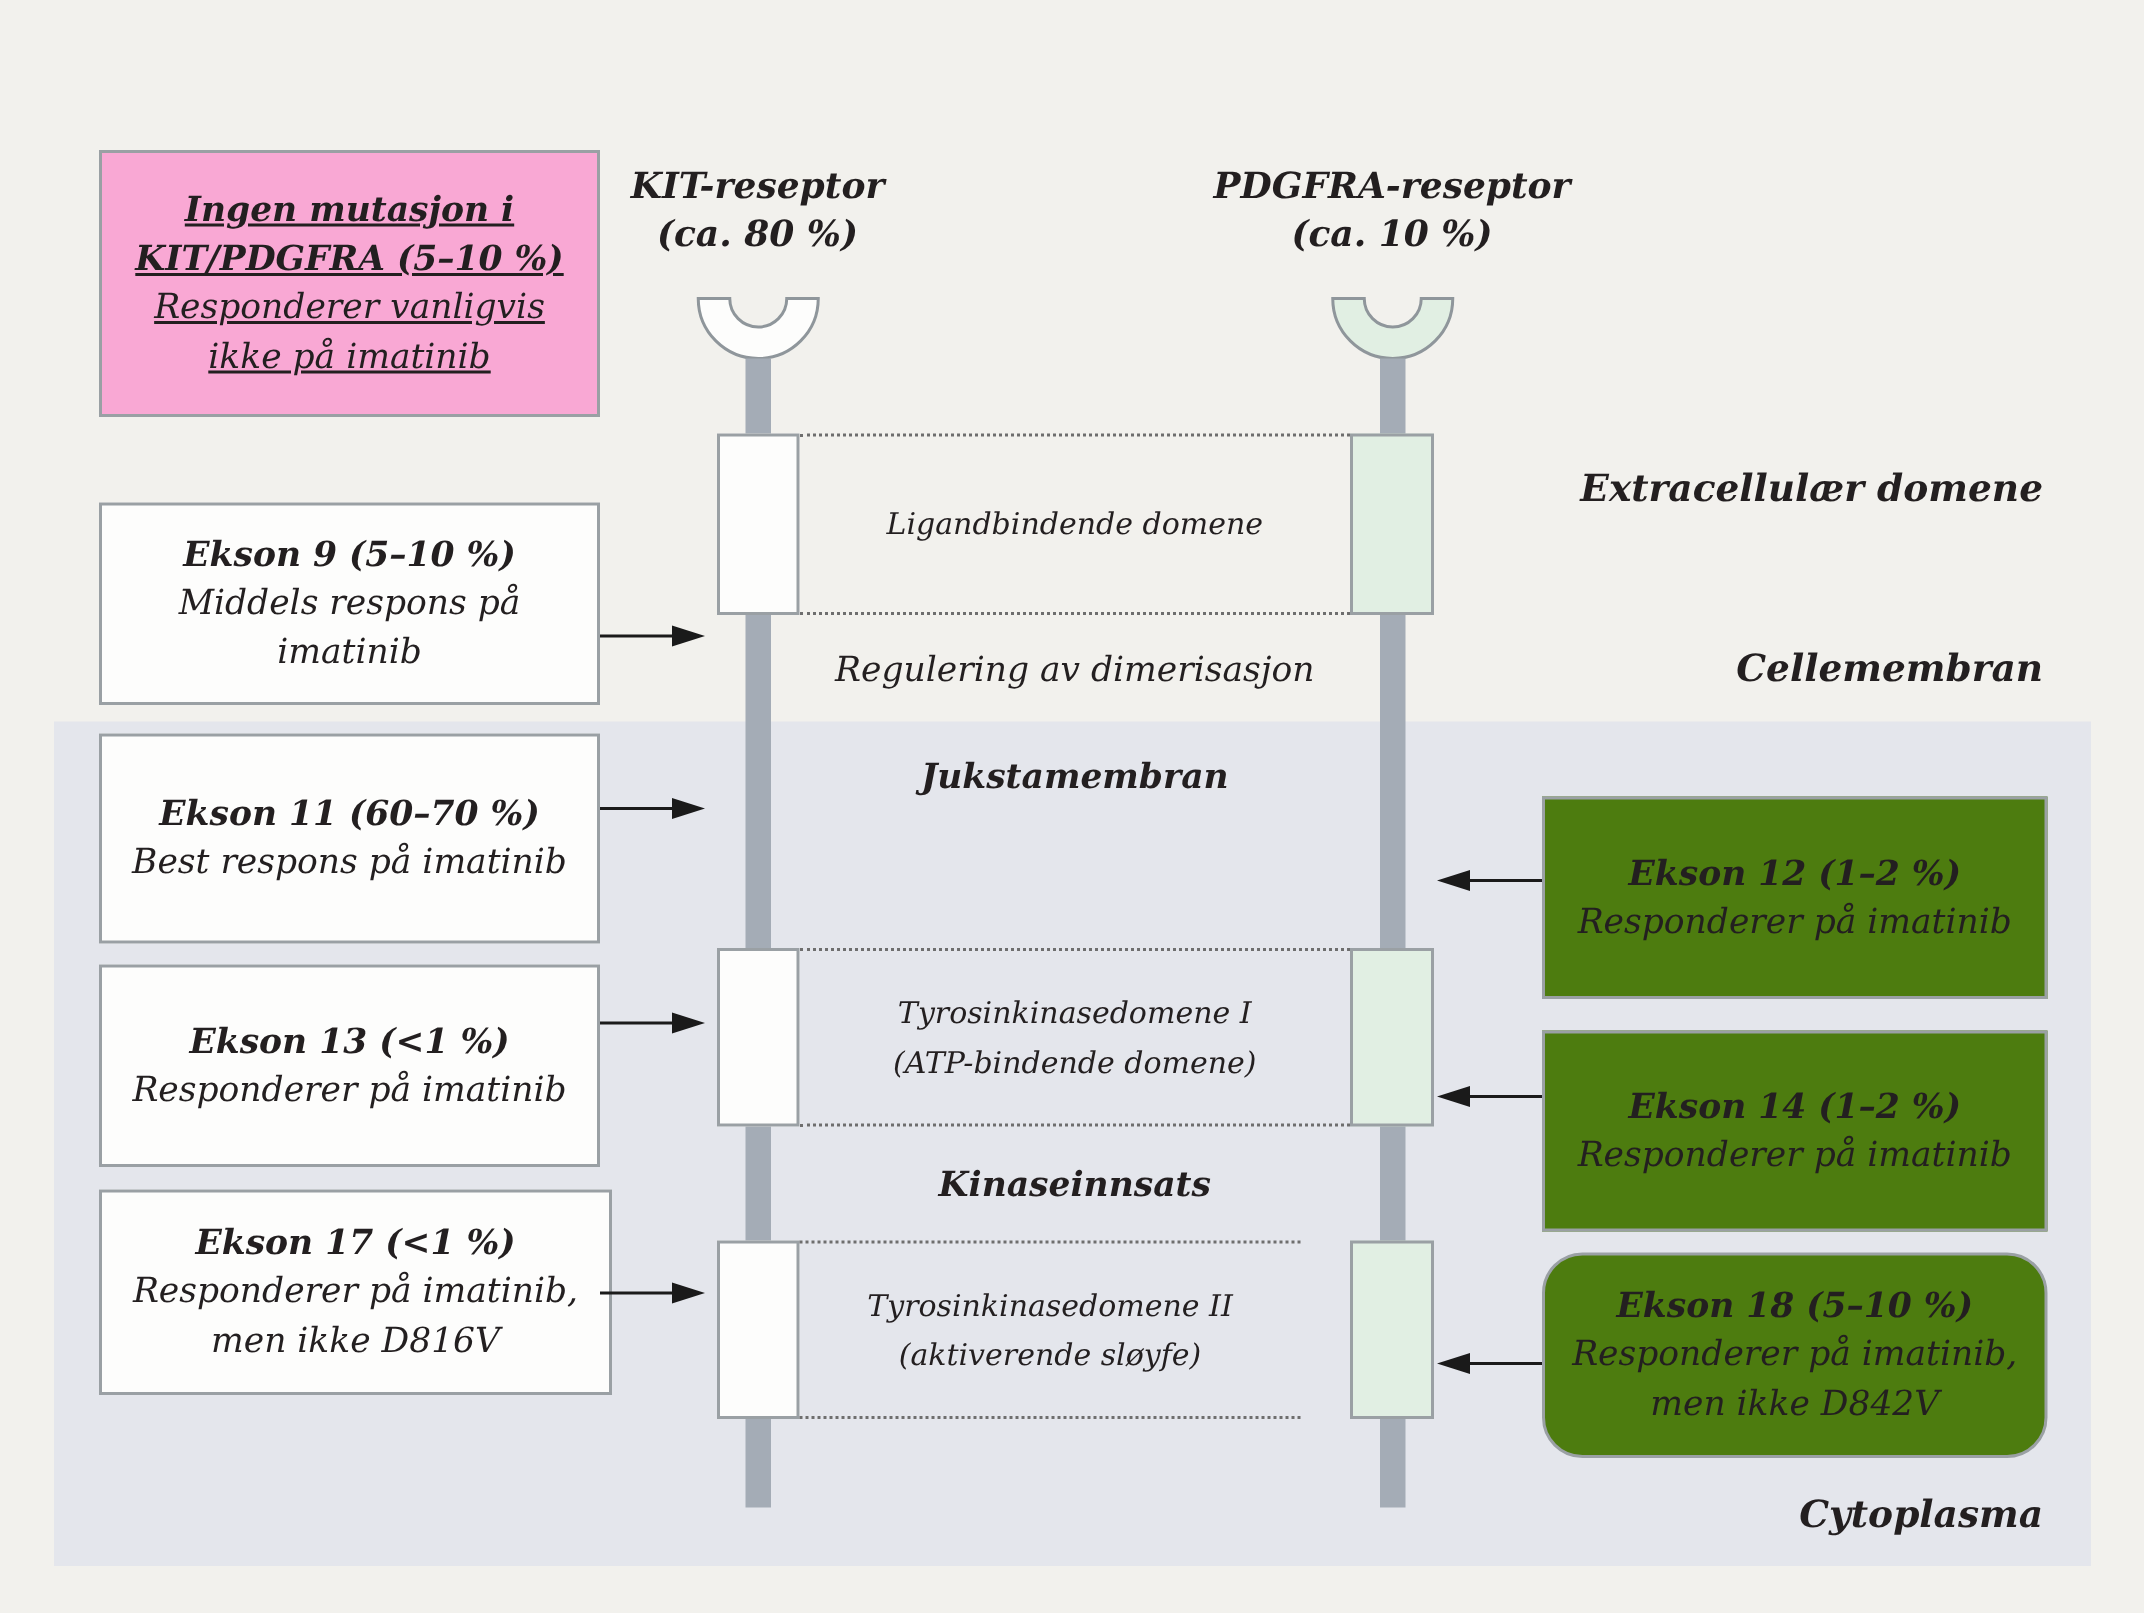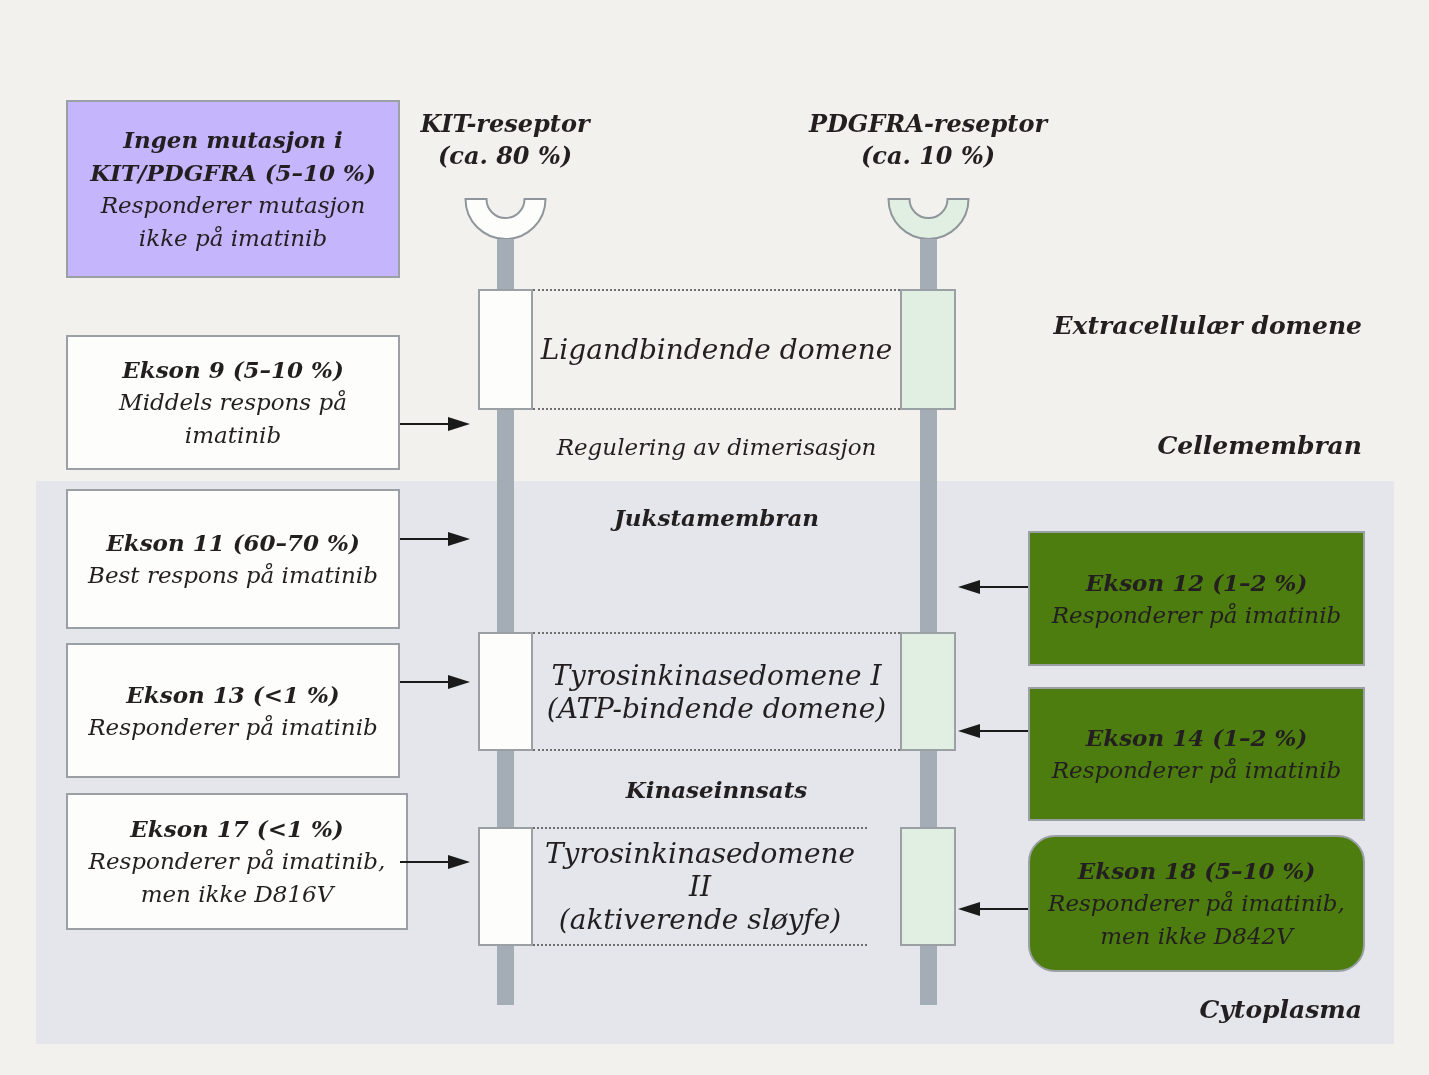--- a/index.html
+++ b/index.html
@@ -12,31 +12,31 @@
   .abs{position:absolute;}
   .panel{background:#e4e6ec;}
   .bar{background:#a4acb6;}
   .box{
     border:2px solid #9aa0a4;
     display:flex;flex-direction:column;justify-content:center;align-items:center;
     text-align:center;font-size:23px;line-height:33px;box-sizing:border-box;
     padding:4px 10px;
   }
   .box.white{background:#fdfdfc;}
-  .box.green-dark{background:#c4b5fd;}
+  .box.green-dark{background:#f9a8d4;text-decoration:underline;}
   .box.green-light{background:#4d7c0f;}
   .box-title{font-weight:bold;}
   .narrow{max-width:252px;}
   .domain-box{border:2px solid #9aa0a4;box-sizing:border-box;}
   .domain-box.white{background:#fdfdfc;}
   .domain-box.green{background:#e1efe3;}
   .zone{
     border-top:2px dotted #6e6e6e;border-bottom:2px dotted #6e6e6e;
     display:flex;flex-direction:column;justify-content:center;align-items:center;
-    text-align:center;font-size:28px;line-height:33px;box-sizing:border-box;
+    text-align:center;font-size:20px;line-height:33px;box-sizing:border-box;
   }
   .zone-label{
     display:flex;justify-content:center;align-items:center;text-align:center;
     font-size:23px;line-height:32px;
   }
   .bold{font-weight:bold;}
   .receptor-header{
     text-align:center;font-weight:bold;font-size:24px;line-height:32px;
   }
   .region-label{
@@ -100,21 +100,21 @@
   <div class="abs zone-label bold" style="left:533px;top:500px;width:367px;height:36px;">Jukstamembran</div>
   <div class="abs zone-label bold" style="left:533px;top:772px;width:367px;height:36px;">Kinaseinnsats</div>
 
   <div class="abs region-label" style="right:67px;top:310px;">Extracellulær domene</div>
   <div class="abs region-label" style="right:67px;top:430px;">Cellemembran</div>
   <div class="abs region-label" style="right:67px;top:994px;">Cytoplasma</div>
 
   <div class="abs box green-dark" style="left:66px;top:100px;width:334px;height:178px;">
     <div class="box-title">Ingen mutasjon i</div>
     <div class="box-title">KIT/PDGFRA (5–10 %)</div>
-    <div>Responderer mutasjon</div>
+    <div>Responderer vanligvis</div>
     <div>ikke på imatinib</div>
   </div>
 
   <div class="abs box white" style="left:66px;top:335px;width:334px;height:135px;">
     <div class="box-title">Ekson 9 (5–10 %)</div>
     <div class="narrow">Middels respons på imatinib</div>
   </div>
   <div class="abs box white" style="left:66px;top:489px;width:334px;height:140px;">
     <div class="box-title">Ekson 11 (60–70 %)</div>
     <div>Best respons på imatinib</div>

